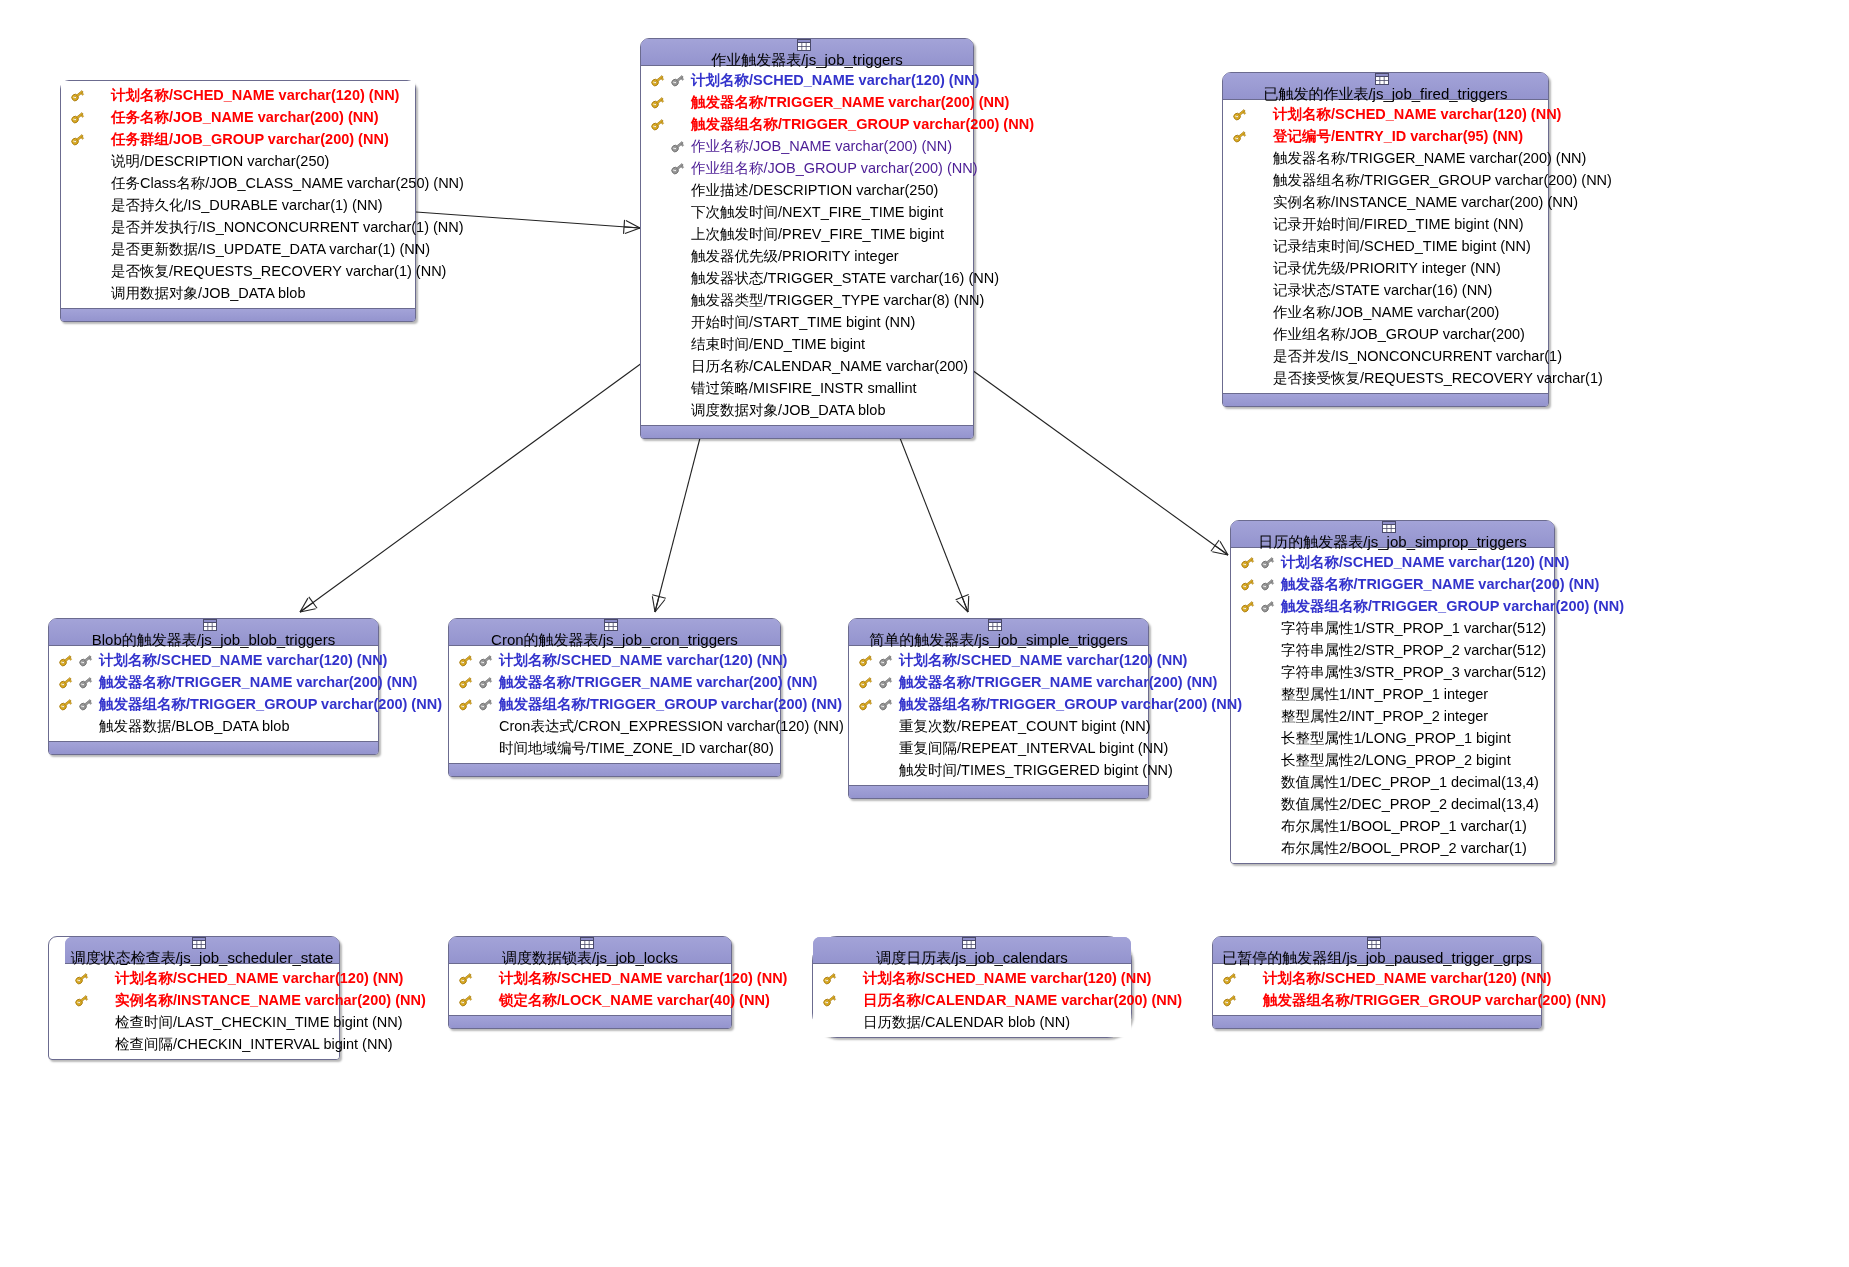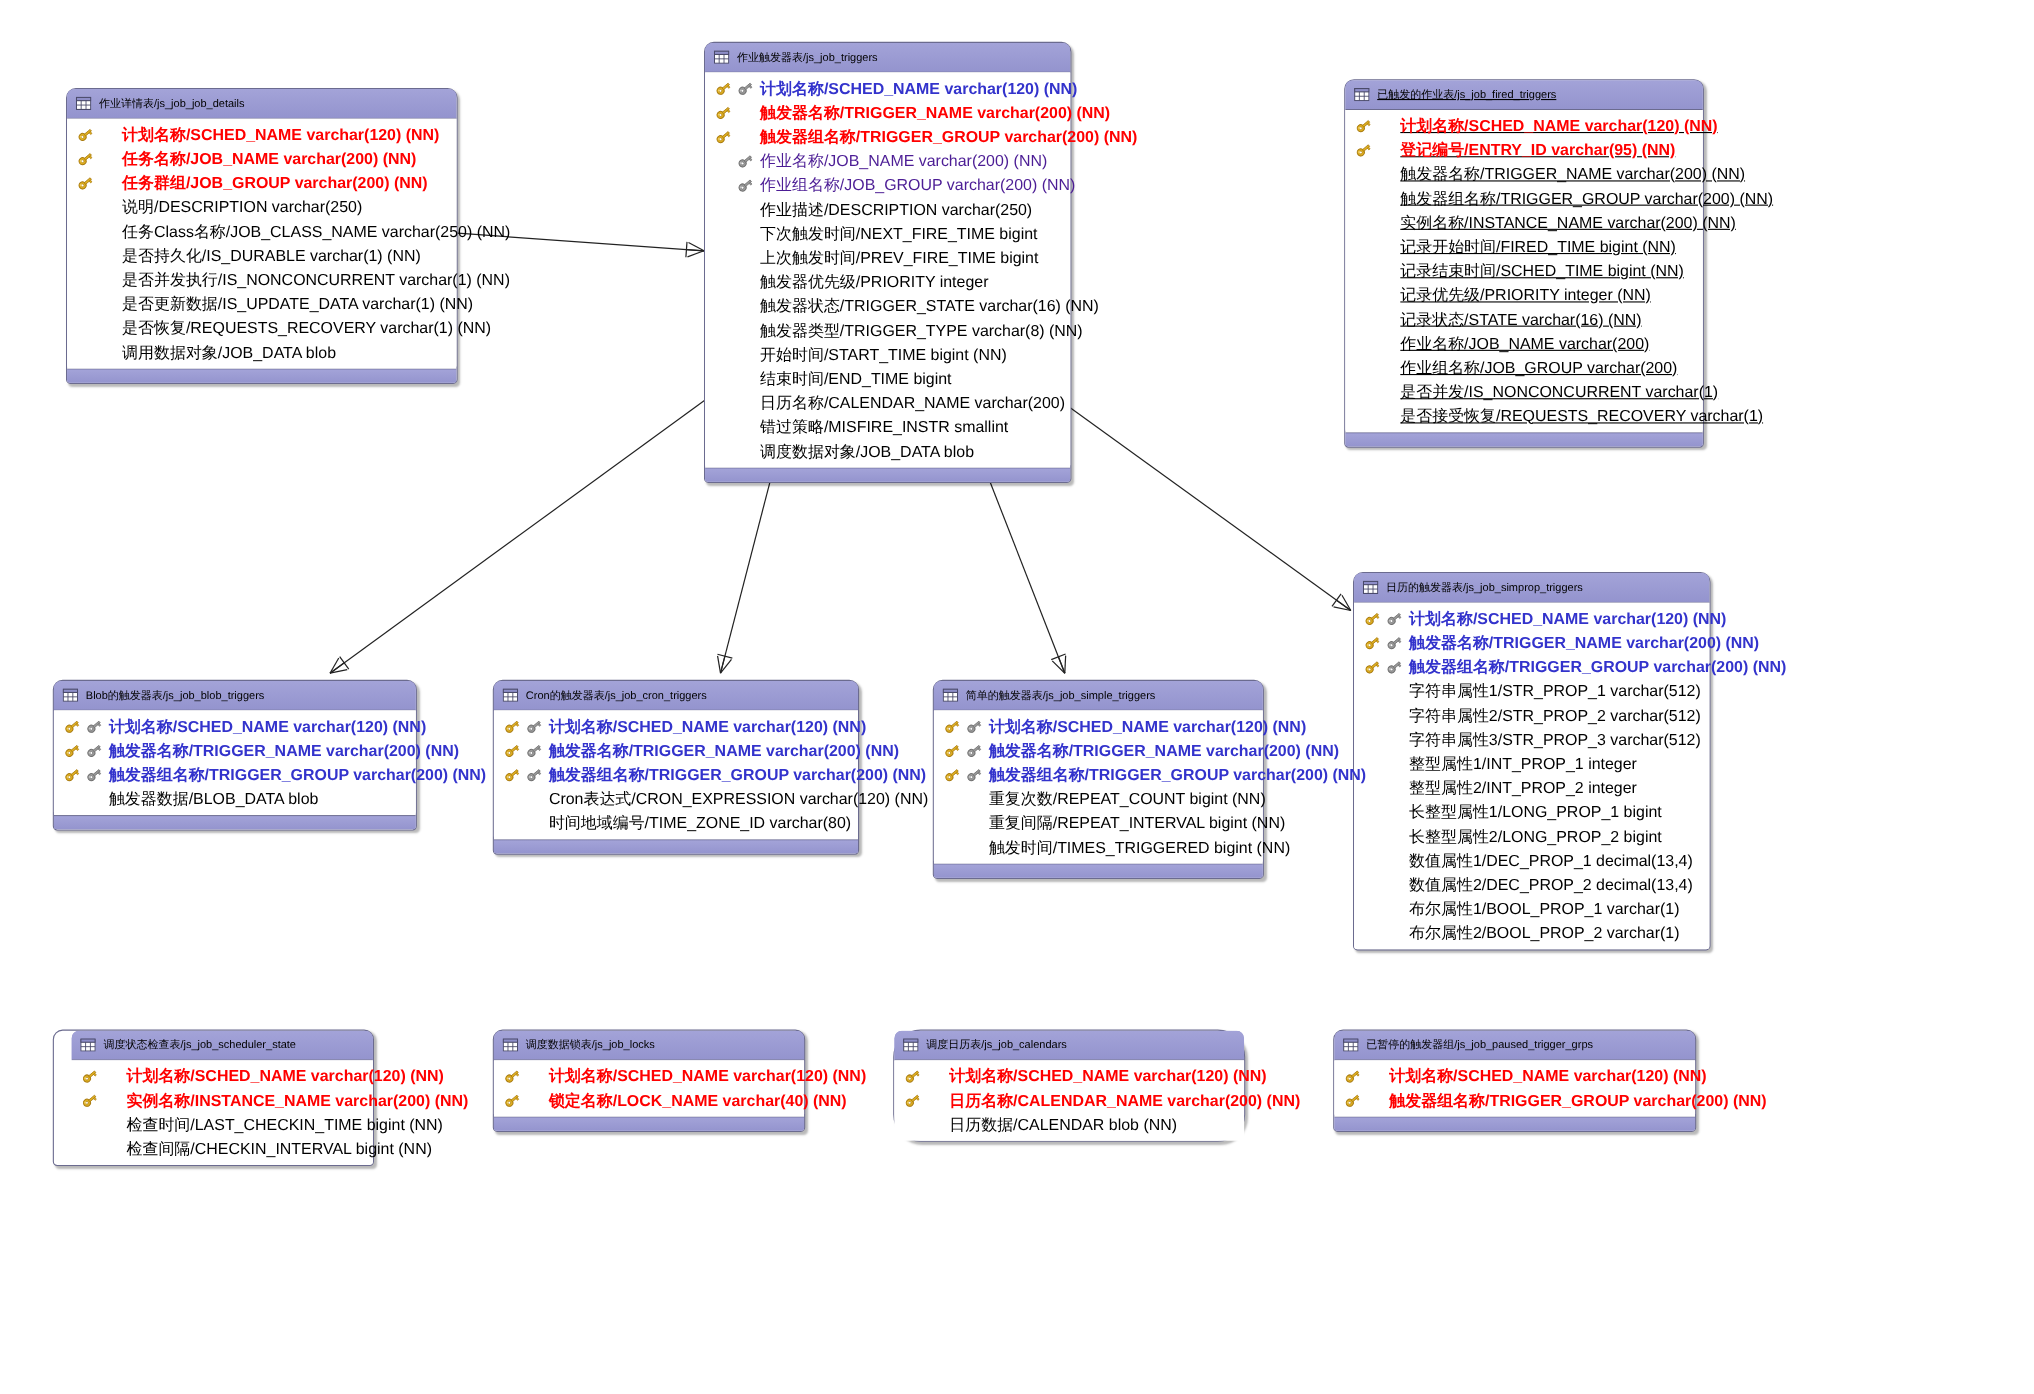--- a/index.html
+++ b/index.html
@@ -39,23 +39,24 @@
   }
   .entity-header {
     background: #9a9ad2;
     background-image: linear-gradient(to bottom, #a3a3d8 0%, #9494ce 100%);
     border-bottom: 1px solid #6b6b8f;
     border-radius: 7px 7px 0 0;
     height: 26px;
     display: flex;
     align-items: center;
     padding: 0 8px;
-    font-size: 10px;
+    font-size: 15px;
     color: #000000;
     white-space: nowrap;
+    flex-direction: column;
   }
   .tbl-icon {
     display: inline-block;
     width: 14px;
     height: 12px;
     margin-right: 7px;
     flex: 0 0 auto;
     position: relative;
   }
   .tbl-icon svg { display:block; }
@@ -134,32 +135,20 @@
         <line x1="972" y1="370" x2="1228" y2="555" stroke="#222222" stroke-width="1.1"></line>
         <line x1="1228" y1="555" x2="1212.3375375739236" y2="551.7308608546372" stroke="#222222" stroke-width="1.1"></line>
         <line x1="1228" y1="555" x2="1215.0318044397204" y2="545.6284524271417" stroke="#222222" stroke-width="1.1"></line>
         <line x1="1228" y1="555" x2="1219.9802305422795" y2="541.1550262605878" stroke="#222222" stroke-width="1.1"></line>
         <line x1="1210.9317523765949" y1="551.3020379847641" x2="1219.131856502846" y2="539.9548668695194" stroke="#222222" stroke-width="1.1"></line>
       </g>
     </svg>
 
   <div id="entities-layer">
       <div class="entity" style="left: 60px; top: 80px; width: 356px;">
-        <div class="entity-header">
-          <span class="tbl-icon">
-            <svg width="14" height="12" viewBox="0 0 14 12">
-              <rect x="0.5" y="0.5" width="13" height="11" fill="#ffffff" stroke="#4a4a6a"></rect>
-              <rect x="0.5" y="0.5" width="13" height="3" fill="#8e8ec8" stroke="#4a4a6a"></rect>
-              <line x1="4.8" y1="3.5" x2="4.8" y2="11.5" stroke="#4a4a6a" stroke-width="0.8"></line>
-              <line x1="9.2" y1="3.5" x2="9.2" y2="11.5" stroke="#4a4a6a" stroke-width="0.8"></line>
-              <line x1="0.5" y1="7.5" x2="13.5" y2="7.5" stroke="#4a4a6a" stroke-width="0.8"></line>
-            </svg>
-          </span>
-          <span>作业详情表/js_job_job_details</span>
-        </div>
         <div class="entity-body">
           <div class="attr">
             <span class="keycell">
               <svg class="key-svg" width="15" height="13" viewBox="0 0 15 13">
                 <g transform="rotate(-40 7.5 6.5)">
                   <circle cx="4.3" cy="6.5" r="3.2" fill="#e0b020" stroke="#a87a10" stroke-width="0.9"></circle>
                   <circle cx="4.3" cy="6.5" r="1.25" fill="#ffffff" stroke="#a87a10" stroke-width="0.6"></circle>
                   <rect x="7" y="5.6" width="7" height="1.9" fill="#e0b020" stroke="#a87a10" stroke-width="0.7"></rect>
                   <rect x="11.4" y="7.3" width="1.5" height="2.2" fill="#e0b020" stroke="#a87a10" stroke-width="0.6"></rect>
                   <circle cx="3.4" cy="5.4" r="0.9" fill="#f6da7a" opacity="0.85"></circle>
@@ -387,21 +376,21 @@
             <span class="attr-label c-black">错过策略/MISFIRE_INSTR smallint</span>
           </div>
           <div class="attr">
             <span class="keycell"></span>
             <span class="keycell pk2"></span>
             <span class="attr-label c-black">调度数据对象/JOB_DATA blob</span>
           </div>
         </div>
         <div class="entity-footer"></div>
       </div>
-      <div class="entity" style="left: 1222px; top: 72px; width: 327px; text-decoration: underline;">
+      <div class="entity" style="left: 1222px; top: 72px; width: 327px;">
         <div class="entity-header">
           <span class="tbl-icon">
             <svg width="14" height="12" viewBox="0 0 14 12">
               <rect x="0.5" y="0.5" width="13" height="11" fill="#ffffff" stroke="#4a4a6a"></rect>
               <rect x="0.5" y="0.5" width="13" height="3" fill="#8e8ec8" stroke="#4a4a6a"></rect>
               <line x1="4.8" y1="3.5" x2="4.8" y2="11.5" stroke="#4a4a6a" stroke-width="0.8"></line>
               <line x1="9.2" y1="3.5" x2="9.2" y2="11.5" stroke="#4a4a6a" stroke-width="0.8"></line>
               <line x1="0.5" y1="7.5" x2="13.5" y2="7.5" stroke="#4a4a6a" stroke-width="0.8"></line>
             </svg>
           </span>

